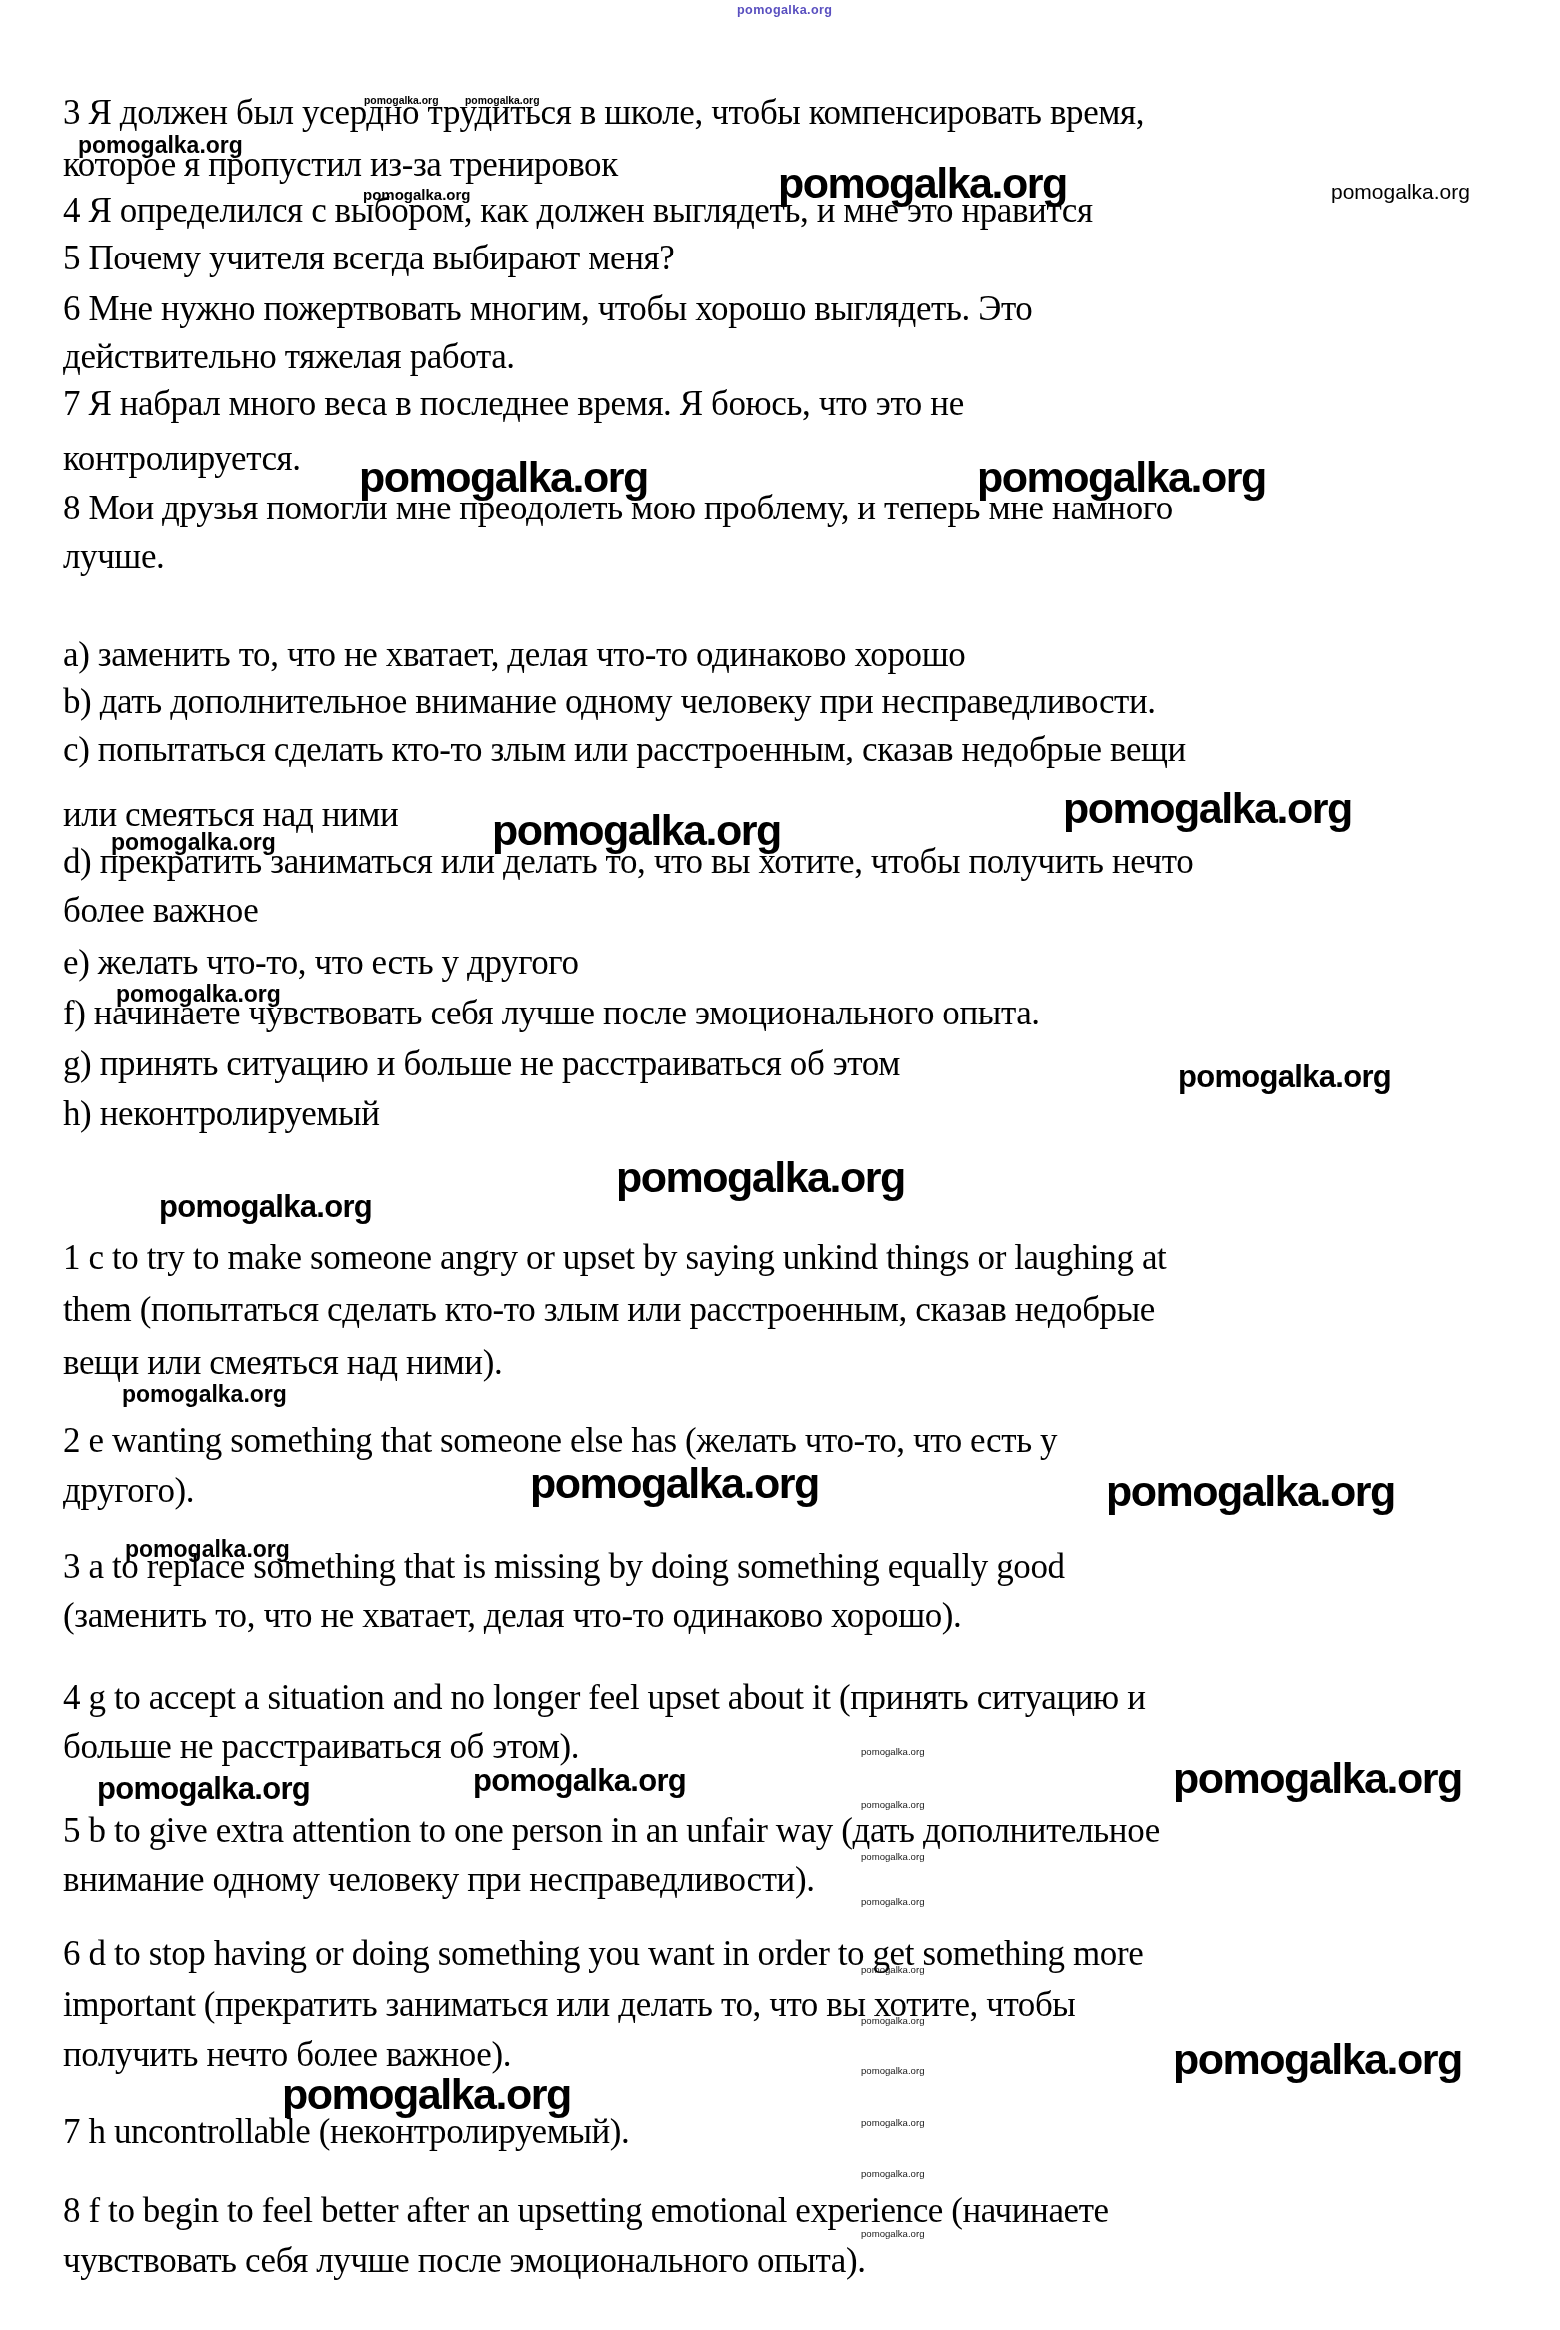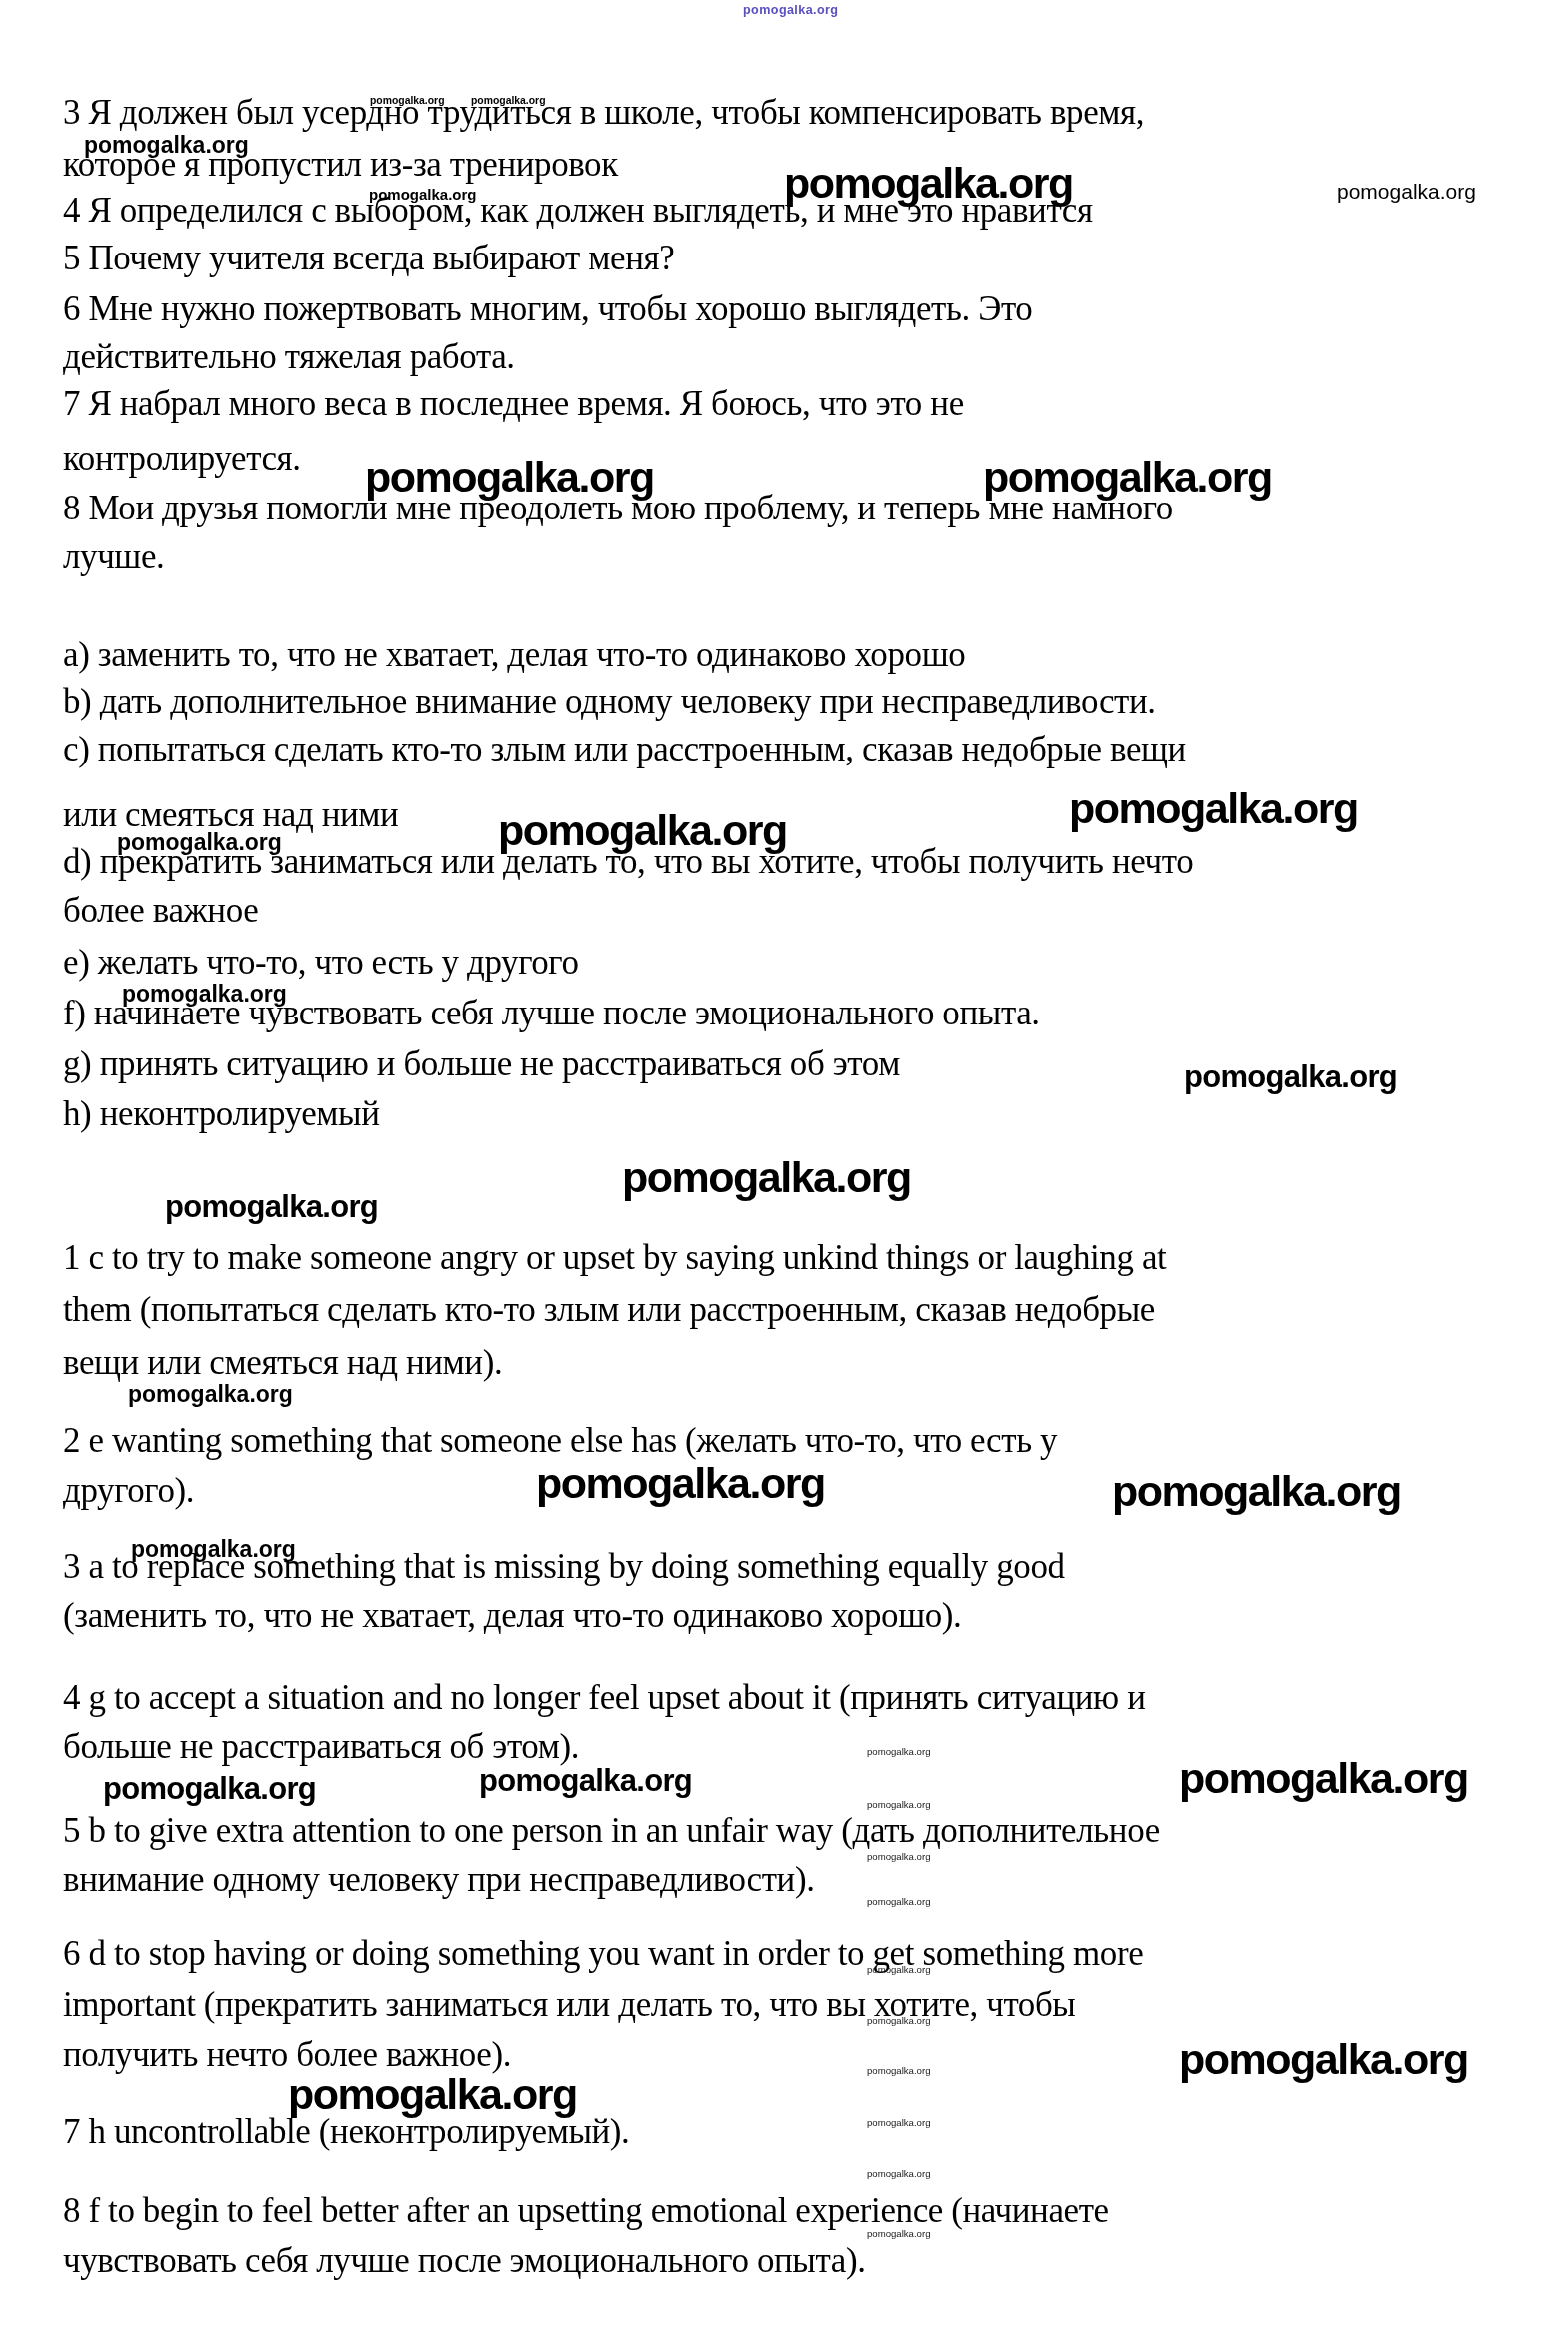--- a/index.html
+++ b/index.html
@@ -23,21 +23,20 @@
     transform:scaleY(1.05);
     transform-origin:left top;
   }
   
   .wm{
     position:absolute;
     font-family:"Liberation Sans",sans-serif;
     font-weight:600;
     color:#000000;
     white-space:nowrap;
-    margin-left:6px;
   }
   .xl{font-size:43px;letter-spacing:-1.5px;}
   .md{font-size:31px;letter-spacing:-0.7px;}
   .sm{font-size:23px;}
   .sm28{font-size:21px;font-weight:500;}
   .xs20{font-size:15px;}
   .xs{font-size:10.4px;}
   .xs13{font-size:9.6px;font-weight:400;color:#1a1a1a;}
   .top-blue{font-size:12.6px;color:#5a50c0;font-weight:600;letter-spacing:0.4px;}
 </style>

